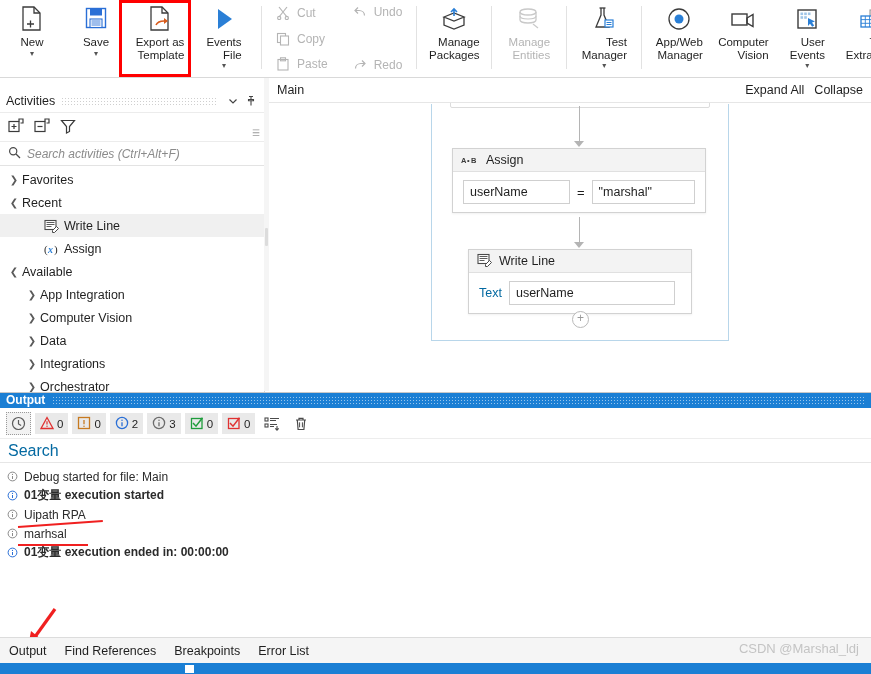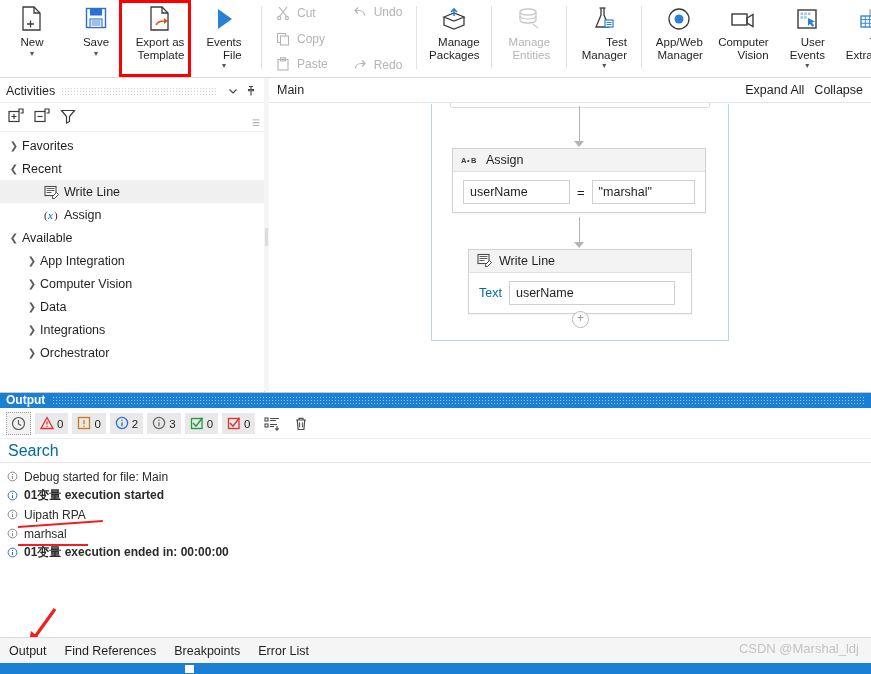--- a/index.html
+++ b/index.html
@@ -23,21 +23,21 @@
   .rib-btn.dis .lbl{color:#b4b4b4;}
   .caret{font-size:8px;line-height:9px;color:#555;display:block;margin-top:0px;}
   .rib-small{display:flex;flex-direction:column;justify-content:center;padding:0 2px;}
   .rib-item{display:flex;align-items:center;gap:6px;padding:2px 6px;height:22px;color:#b4b4b4;font-size:12px;}
   .rib-item .si{width:16px;height:16px;display:flex;align-items:center;justify-content:center;}
 
   .debug-hl{position:absolute;left:119px;top:0px;width:72px;height:77px;
             border:3px solid #ff0000;box-sizing:border-box;pointer-events:none;z-index:5;}
 
   
-  .act-panel{position:absolute;left:0;top:80px;width:264px;height:313px;background:#ffffff;
+  .act-panel{position:absolute;left:0;top:90px;width:264px;height:313px;background:#ffffff;
              border-right:1px solid #d4d4d4;overflow:hidden;}
   .act-header{height:22px;display:flex;align-items:center;padding:0 6px;border-bottom:1px solid #ececec;}
   .act-title{font-size:12.5px;color:#1f1f1f;}
   .act-dots{flex:1;height:8px;margin:0 6px;
             background-image:radial-gradient(circle, #cfcfcf 0.7px, transparent 0.8px);
             background-size:3px 3px;}
   .hicon{width:14px;height:14px;display:flex;align-items:center;justify-content:center;color:#444;margin-left:4px;}
   .act-tools{height:28px;display:flex;align-items:center;gap:10px;padding:0 8px;border-bottom:1px solid #ececec;position:relative;}
   .act-tools .tgrip{position:absolute;right:4px;bottom:3px;color:#9a9a9a;font-size:9px;line-height:9px;}
   .act-search{height:23px;display:flex;align-items:center;gap:6px;padding:0 8px;border-bottom:1px solid #e3e3e3;}
@@ -365,20 +365,29 @@
           </svg>
       </span>
       <span>
         <svg width="16" height="16" viewBox="0 0 16 16">
             <path d="M1.5 2.5h13L9.5 8.5v5l-3 1.5v-6.5z" fill="none" stroke="#3b3b3b" stroke-width="1.2"></path>
           </svg>
       </span>
       <span class="tgrip">☰</span>
     </div>
 
+    <div class="act-search">
+      <span>
+        <svg width="13" height="13" viewBox="0 0 13 13">
+            <circle cx="5.2" cy="5.2" r="3.6" fill="none" stroke="#4a4a4a" stroke-width="1.2"></circle>
+            <path d="M8 8l4 4" stroke="#4a4a4a" stroke-width="1.3"></path>
+          </svg>
+      </span>
+      <span class="ph">Search activities (Ctrl+Alt+F)</span>
+    </div>
 
     <div class="tree">
 
       <div class="tnode">
         <span class="tw">❯</span>
         <span>Favorites</span>
       </div>
 
       <div class="tnode">
         <span class="tw">❮</span>

